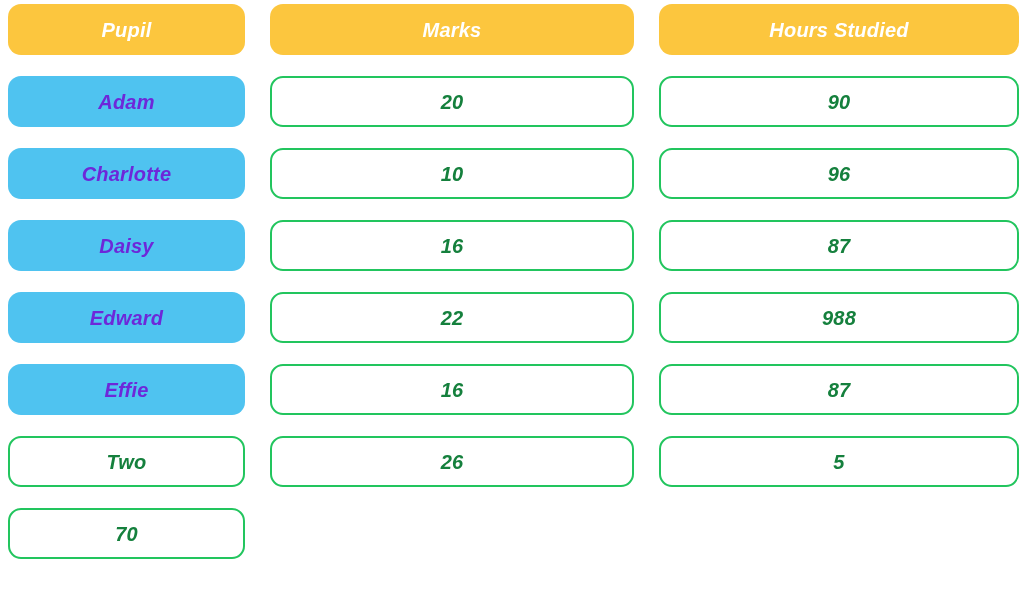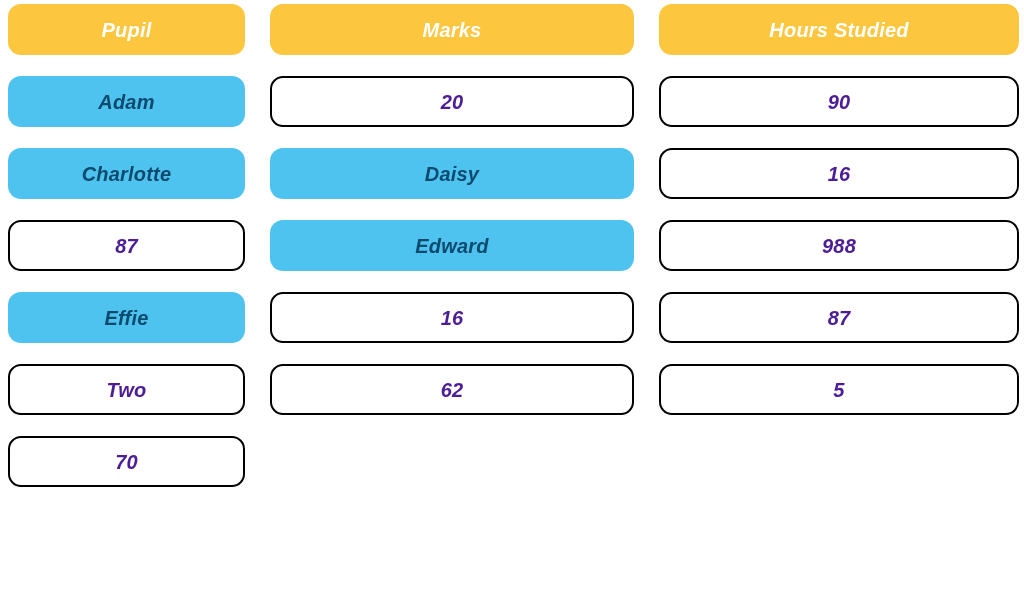--- a/index.html
+++ b/index.html
@@ -48,32 +48,32 @@
     color: #ffffff;
     font-weight: bold;
     font-style: italic;
     font-size: 20px;
     letter-spacing: 0.2px;
     border: none;
   }
 
   .cell.namecell {
     background: #4fc3f0;
-    color: #0c4a6e;
+    color: #6d28d9;
     font-weight: bold;
     font-style: italic;
     font-size: 20px;
     letter-spacing: 0.2px;
     border: none;
   }
 
   .cell.valuecell {
     background: #ffffff;
-    border: 2px solid #000000;
-    color: #4c1d95;
+    border: 2px solid #22c55e;
+    color: #15803d;
     font-weight: bold;
     font-style: italic;
     font-size: 20px;
     letter-spacing: 0.2px;
   }
 
   .cell-text {
     display: block;
     line-height: 1;
     white-space: nowrap;
@@ -101,53 +101,62 @@
     <div class="cell valuecell">
       <span class="cell-text">20</span>
     </div>
     <div class="cell valuecell">
       <span class="cell-text">90</span>
     </div>
 
     <div class="cell namecell">
       <span class="cell-text">Charlotte</span>
     </div>
+    <div class="cell valuecell">
+      <span class="cell-text">10</span>
+    </div>
+    <div class="cell valuecell">
+      <span class="cell-text">96</span>
+    </div>
 
     <div class="cell namecell">
       <span class="cell-text">Daisy</span>
     </div>
     <div class="cell valuecell">
       <span class="cell-text">16</span>
     </div>
     <div class="cell valuecell">
       <span class="cell-text">87</span>
     </div>
 
     <div class="cell namecell">
       <span class="cell-text">Edward</span>
+    </div>
+    <div class="cell valuecell">
+      <span class="cell-text">22</span>
     </div>
     <div class="cell valuecell">
       <span class="cell-text">988</span>
     </div>
 
     <div class="cell namecell">
       <span class="cell-text">Effie</span>
     </div>
     <div class="cell valuecell">
       <span class="cell-text">16</span>
     </div>
     <div class="cell valuecell">
       <span class="cell-text">87</span>
     </div>
 
     <div class="cell valuecell">
       <span class="cell-text">Two</span>
     </div>
     <div class="cell valuecell">
-      <span class="cell-text">62</span>
+      <span class="cell-text">26</span>
     </div>
 
     <div class="cell valuecell">
       <span class="cell-text">5</span>
     </div>
     <div class="cell valuecell">
       <span class="cell-text">70</span>
     </div>
 
   </div>

